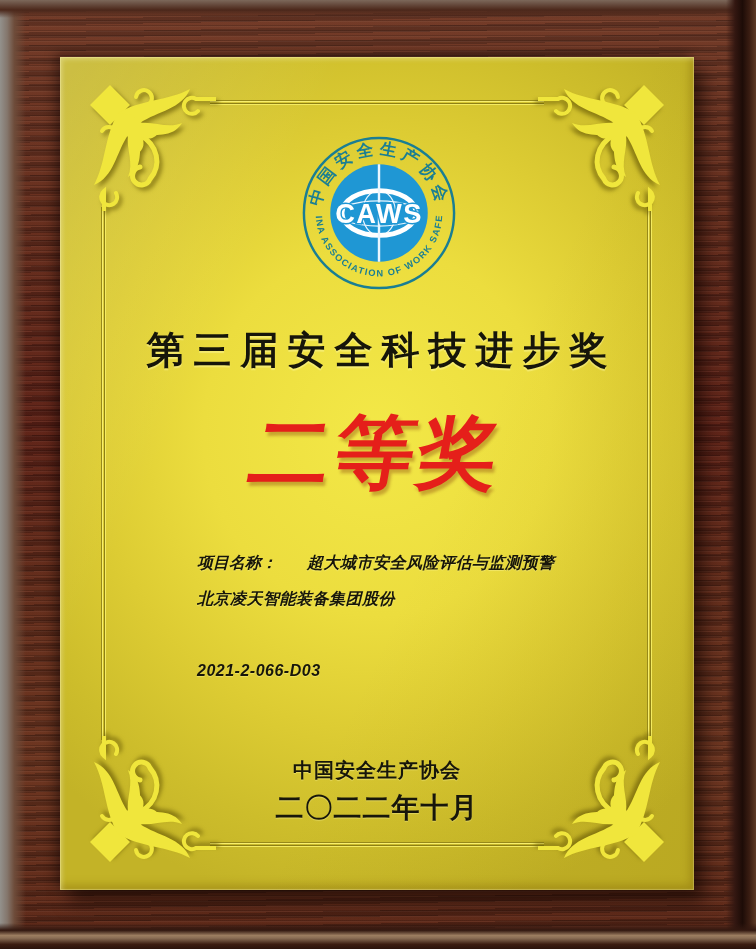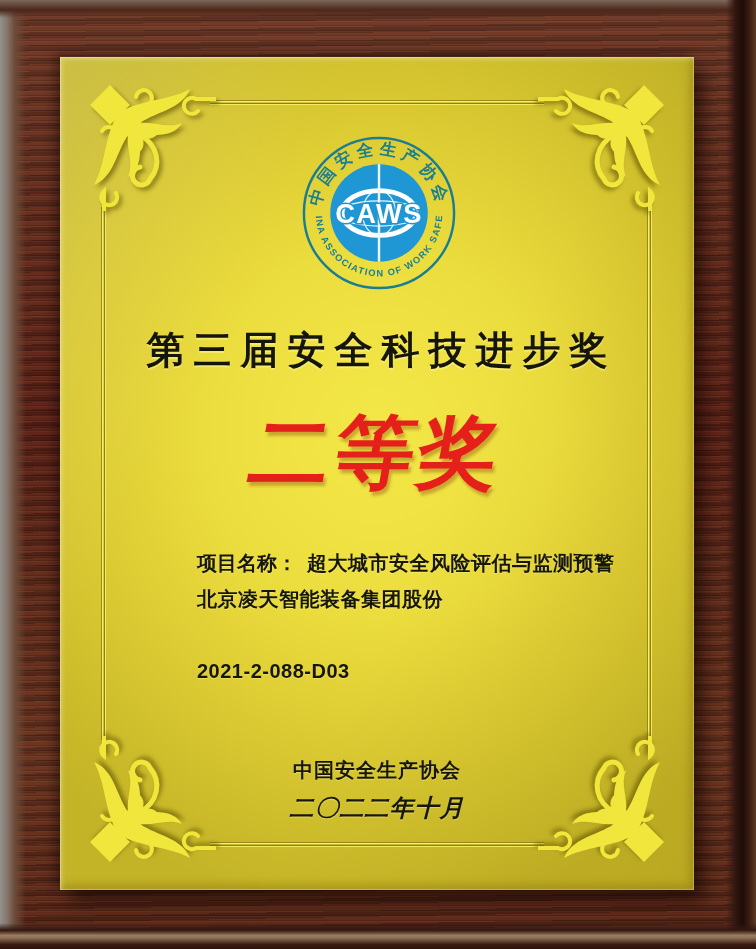--- a/index.html
+++ b/index.html
@@ -47,29 +47,29 @@
   .emblem{position:absolute;left:50%;top:78px;width:156px;height:156px;margin-left:-76px;z-index:5;}
 
   .cert-title{position:absolute;left:0;right:0;top:268px;text-align:center;white-space:nowrap;
     font-size:38px;font-weight:bold;letter-spacing:9px;padding-left:9px;color:#16150a;
     text-shadow:0 2px 1px rgba(255,250,170,.45);z-index:5;font-family:Liberation Serif, serif;}
   .award{position:absolute;left:0;right:0;top:346px;text-align:center;white-space:nowrap;
     font-size:80px;line-height:100px;font-weight:900;letter-spacing:4px;color:#e51f1a;
     transform:skewX(-10deg);text-shadow:3px 4px 3px rgba(110,25,0,.3);z-index:5;}
 
   .fields{position:absolute;left:137px;top:488px;right:40px;z-index:5;color:#17160a;}
-  .frow{display:flex;height:36px;line-height:36px;font-size:20px;font-weight:bold;
-    text-shadow:0 1px 1px rgba(255,250,170,.4);}
+  .frow{display:flex;height:36px;line-height:36px;font-size:16px;font-weight:bold;
+    text-shadow:0 1px 1px rgba(255,250,170,.4);font-style:italic;}
   .flabel{width:110px;flex:none;white-space:pre;}
   .fvalue{flex:1;white-space:nowrap;letter-spacing:.5px;}
 
   .issuer{position:absolute;left:0;right:0;top:698px;text-align:center;font-size:20px;line-height:30px;
     font-weight:bold;color:#17160a;letter-spacing:1px;text-shadow:0 1px 1px rgba(255,250,170,.4);z-index:5;}
-  .idate{position:absolute;left:0;right:0;top:736px;text-align:center;font-size:24px;line-height:30px;
-    font-weight:bold;color:#17160a;letter-spacing:1px;text-shadow:0 1px 1px rgba(255,250,170,.4);z-index:5;font-style:italic;}
+  .idate{position:absolute;left:0;right:0;top:736px;text-align:center;font-size:28px;line-height:30px;
+    font-weight:bold;color:#17160a;letter-spacing:1px;text-shadow:0 1px 1px rgba(255,250,170,.4);z-index:5;}
 </style>
 </head>
 <body>
 
 <div class="plaque">
   <div class="grain"></div>
   <div class="edge edge-left"></div>
   <div class="edge edge-top"></div>
   <div class="edge edge-right"></div>
   <div class="edge edge-bottom"></div>
@@ -172,20 +172,20 @@
         <span class="flabel">项目名称：</span>
         <span class="fvalue">超大城市安全风险评估与监测预警</span>
       </div>
       <div class="frow">
         <span class="fvalue">北京凌天智能装备集团股份</span>
       </div>
       <div class="frow">
         <span class="flabel"></span>
       </div>
       <div class="frow">
-        <span class="fvalue">2021-2-088-D03</span>
+        <span class="fvalue">2021-2-066-D03</span>
       </div>
     </div>
 
     <div class="issuer">中国安全生产协会</div>
     <div class="idate">二〇二二年十月</div>
   </div>
 </div>
 
 </body></html>

